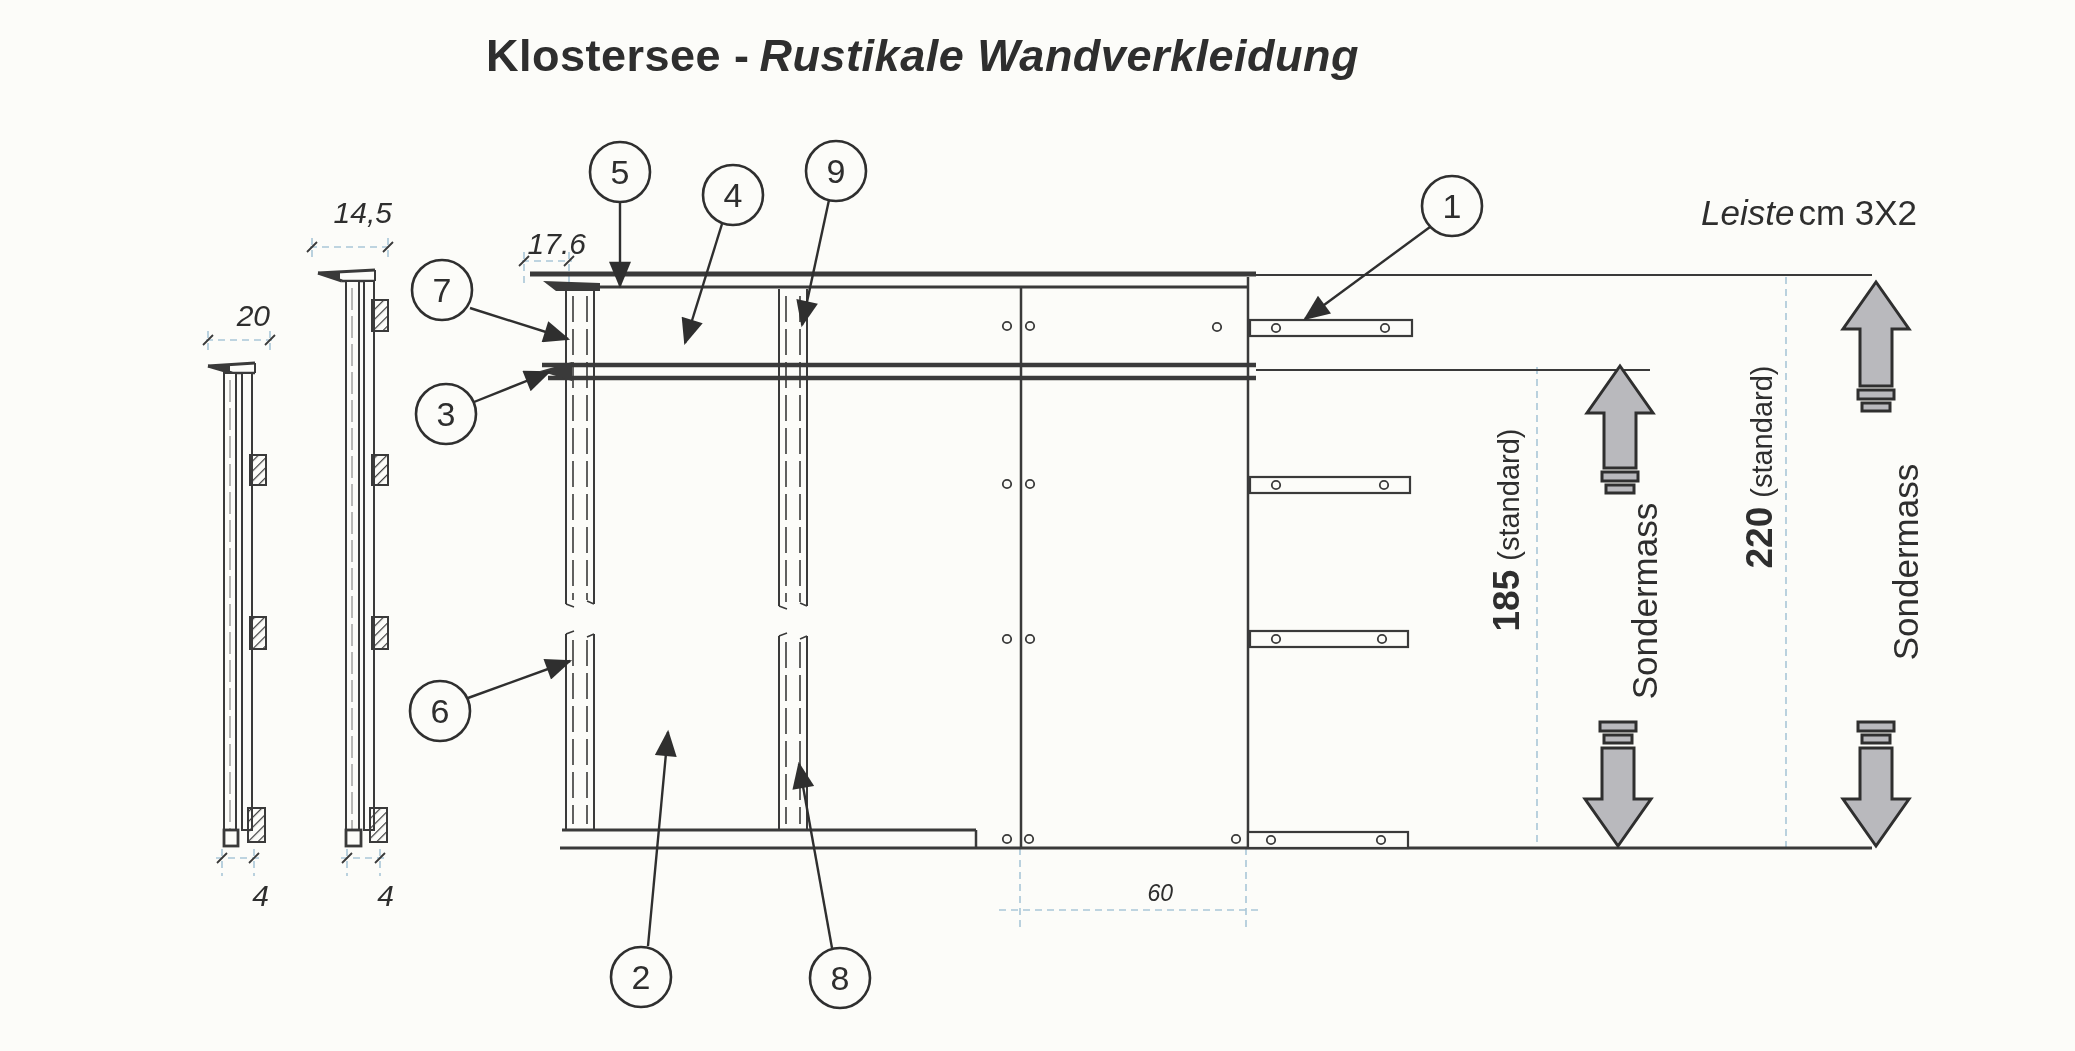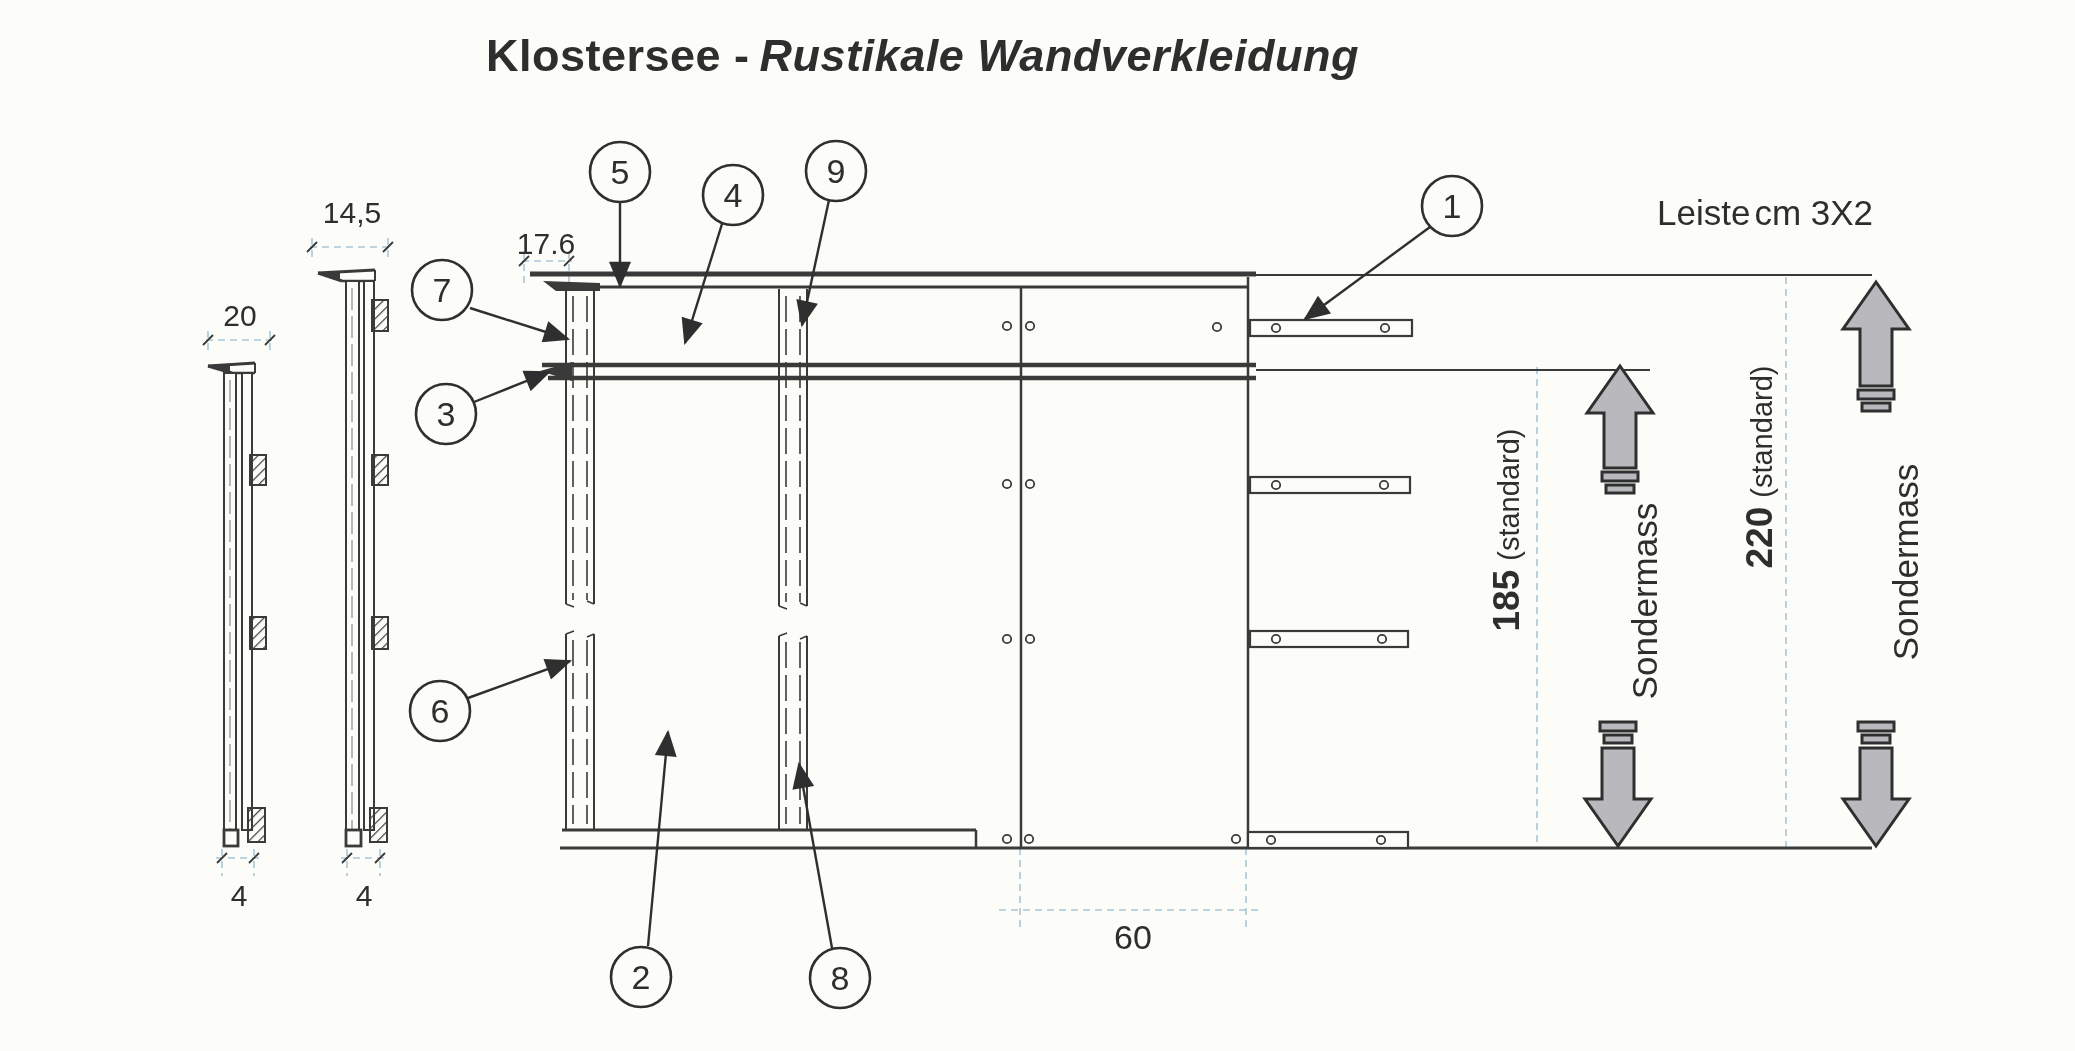--- a/index.html
+++ b/index.html
@@ -4,23 +4,23 @@
 <style>
   html,body{margin:0;padding:0;background:#e8e8e6;}
   .canvas{
     position:relative;width:2075px;height:1051px;background:#fcfcf9;
     font-family:"Liberation Sans","DejaVu Sans",sans-serif;color:#2e2e2e;overflow:hidden;
   }
   .abs{position:absolute;}
   .title{left:486px;top:14px;font-size:45px;font-weight:bold;white-space:nowrap;letter-spacing:.5px;margin-top:16px;}
   .title .variant{font-style:italic;margin-left:10px;}
   .subtitle{left:556px;top:70px;font-size:31px;font-style:italic;white-space:nowrap;}
-  .dim{font-size:30px;text-align:center;white-space:nowrap;}
+  .dim{font-size:30px;text-align:right;white-space:nowrap;font-style:italic;}
   .leiste{left:1657px;top:193px;font-size:35px;white-space:nowrap;}
-  .leiste .it{}
+  .leiste .it{font-style:italic;margin-left:44px;}
   .leiste .rest{margin-left:4px;}
   .vlabel{position:absolute;transform:translate(-50%,-50%) rotate(-90deg);white-space:nowrap;font-size:35px;}
   .vlabel b{font-size:37px;}
   .vlabel .suffix{font-size:29px;margin-left:9px;}
   .footer{left:1278px;top:982px;font-size:34px;font-weight:bold;font-style:italic;letter-spacing:1px;white-space:nowrap;}
 </style>
 </head>
 <body>
 
 <div class="canvas">
@@ -227,21 +227,21 @@
 
   <div class="abs title">
     <span>Klostersee -</span><span class="variant">Rustikale Wandverkleidung</span>
   </div>
 
   <div class="abs dim" style="left:312px;top:196px;width:80px">14,5</div>
   <div class="abs dim" style="left:210px;top:299px;width:60px">20</div>
   <div class="abs dim" style="left:506px;top:227px;width:80px">17.6</div>
   <div class="abs dim" style="left:209px;top:879px;width:60px">4</div>
   <div class="abs dim" style="left:334px;top:879px;width:60px">4</div>
-  <div class="abs dim" style="left:1093px;top:918px;width:80px;font-size:34px">60</div>
+  <div class="abs dim" style="left:1093px;top:880px;width:80px;font-size:23px">60</div>
 
   <div class="abs leiste">
     <span class="it">Leiste</span><span class="rest">cm 3X2</span>
   </div>
 
   <div class="vlabel" style="left:1507px;top:530px">
     <b>185</b><span class="suffix">(standard)</span>
   </div>
   <div class="vlabel" style="left:1645px;top:601px">Sondermass</div>
   <div class="vlabel" style="left:1760px;top:467px">

